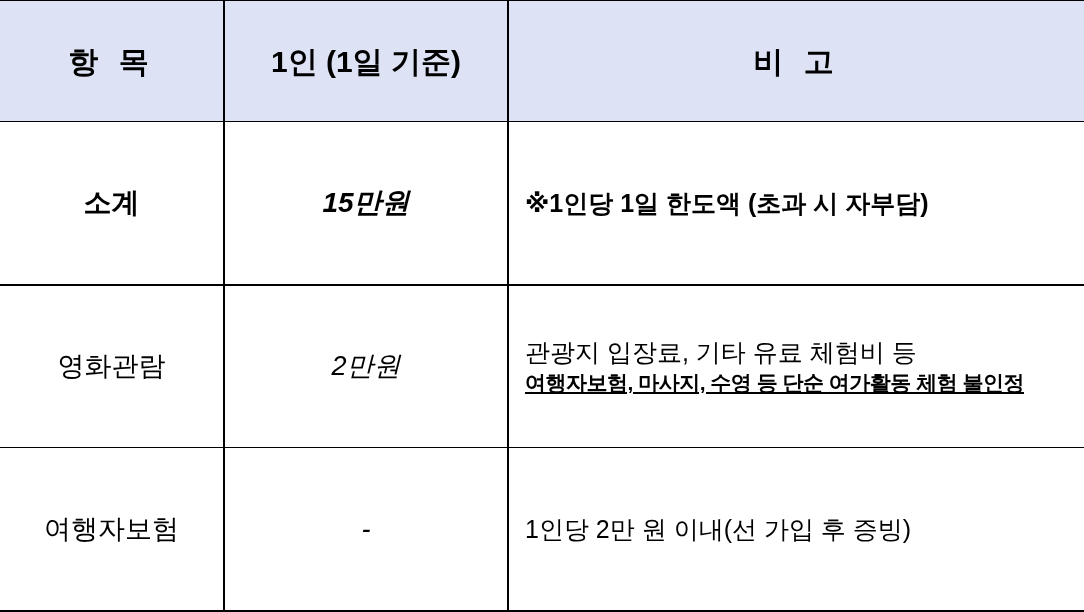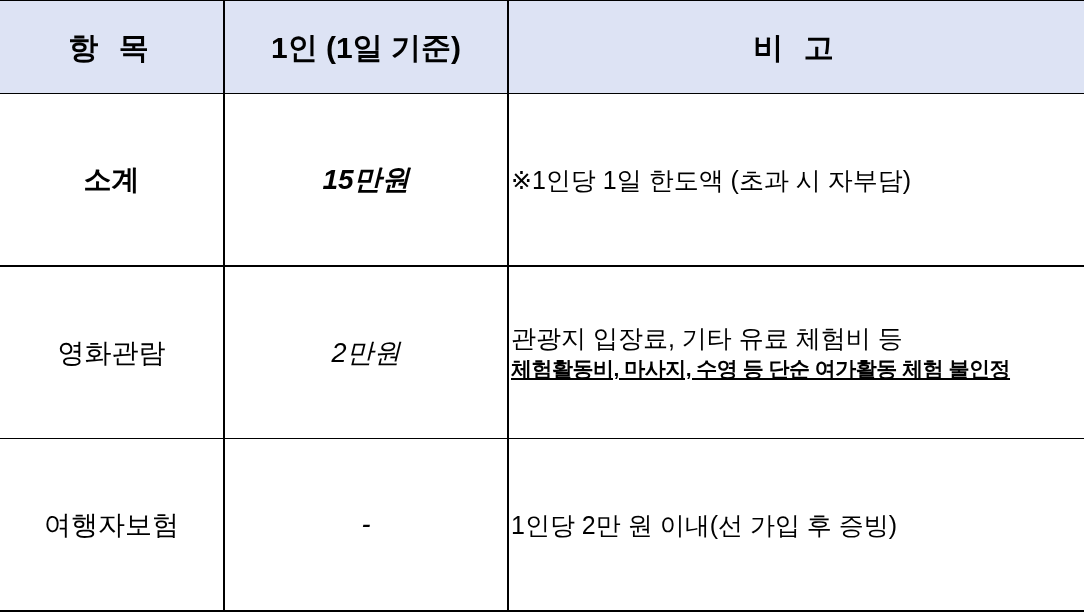--- a/index.html
+++ b/index.html
@@ -29,21 +29,21 @@
   table.cost-table col.col-item    { width: 224px; }
   table.cost-table col.col-amount  { width: 284px; }
   table.cost-table col.col-remark  { width: 576px; }
 
   table.cost-table th,
   table.cost-table td {
     border-left: 2px solid #000000;
     border-right: 2px solid #000000;
     border-top: 1px solid #000000;
     border-bottom: 1px solid #000000;
-    padding: 2px;
+    padding: 16px;
     vertical-align: middle;
   }
   
   table.cost-table tr > th:first-child,
   table.cost-table tr > td:first-child {
     border-left: none;
   }
   table.cost-table tr > th:last-child,
   table.cost-table tr > td:last-child {
     border-right: none;
@@ -92,21 +92,21 @@
     font-weight: bold;
     border-bottom: 2px solid #000000;
   }
   tr.row-subtotal td.cell-item,
   tr.row-subtotal td.cell-amount {
     font-size: 28px;
     border-radius: 27px;
   }
   tr.row-subtotal td.cell-remark {
     font-size: 25px;
-    font-weight: normal;
+    font-weight: bold;
     border-radius: 31px;
   }
 
   .line1 { display: block; }
   .line2 { display: block; }
   .sub-note {
     display: block;
     font-size: 21px;
     font-weight: bold;
     text-decoration: underline;
@@ -153,21 +153,21 @@
       </tr>
 
 
 
 
       <tr>
         <td class="cell-item">영화관람</td>
         <td class="cell-amount">2만원</td>
         <td class="cell-remark">
           <span class="line1">관광지 입장료, 기타 유료 체험비 등</span>
-          <span class="sub-note">체험활동비, 마사지, 수영 등 단순 여가활동 체험 불인정</span>
+          <span class="sub-note">여행자보험, 마사지, 수영 등 단순 여가활동 체험 불인정</span>
         </td>
       </tr>
 
       <tr>
         <td class="cell-item">여행자보험</td>
         <td class="cell-amount">-</td>
         <td class="cell-remark">
           <span class="line1">1인당 2만 원 이내(선 가입 후 증빙)</span>
         </td>
       </tr>

